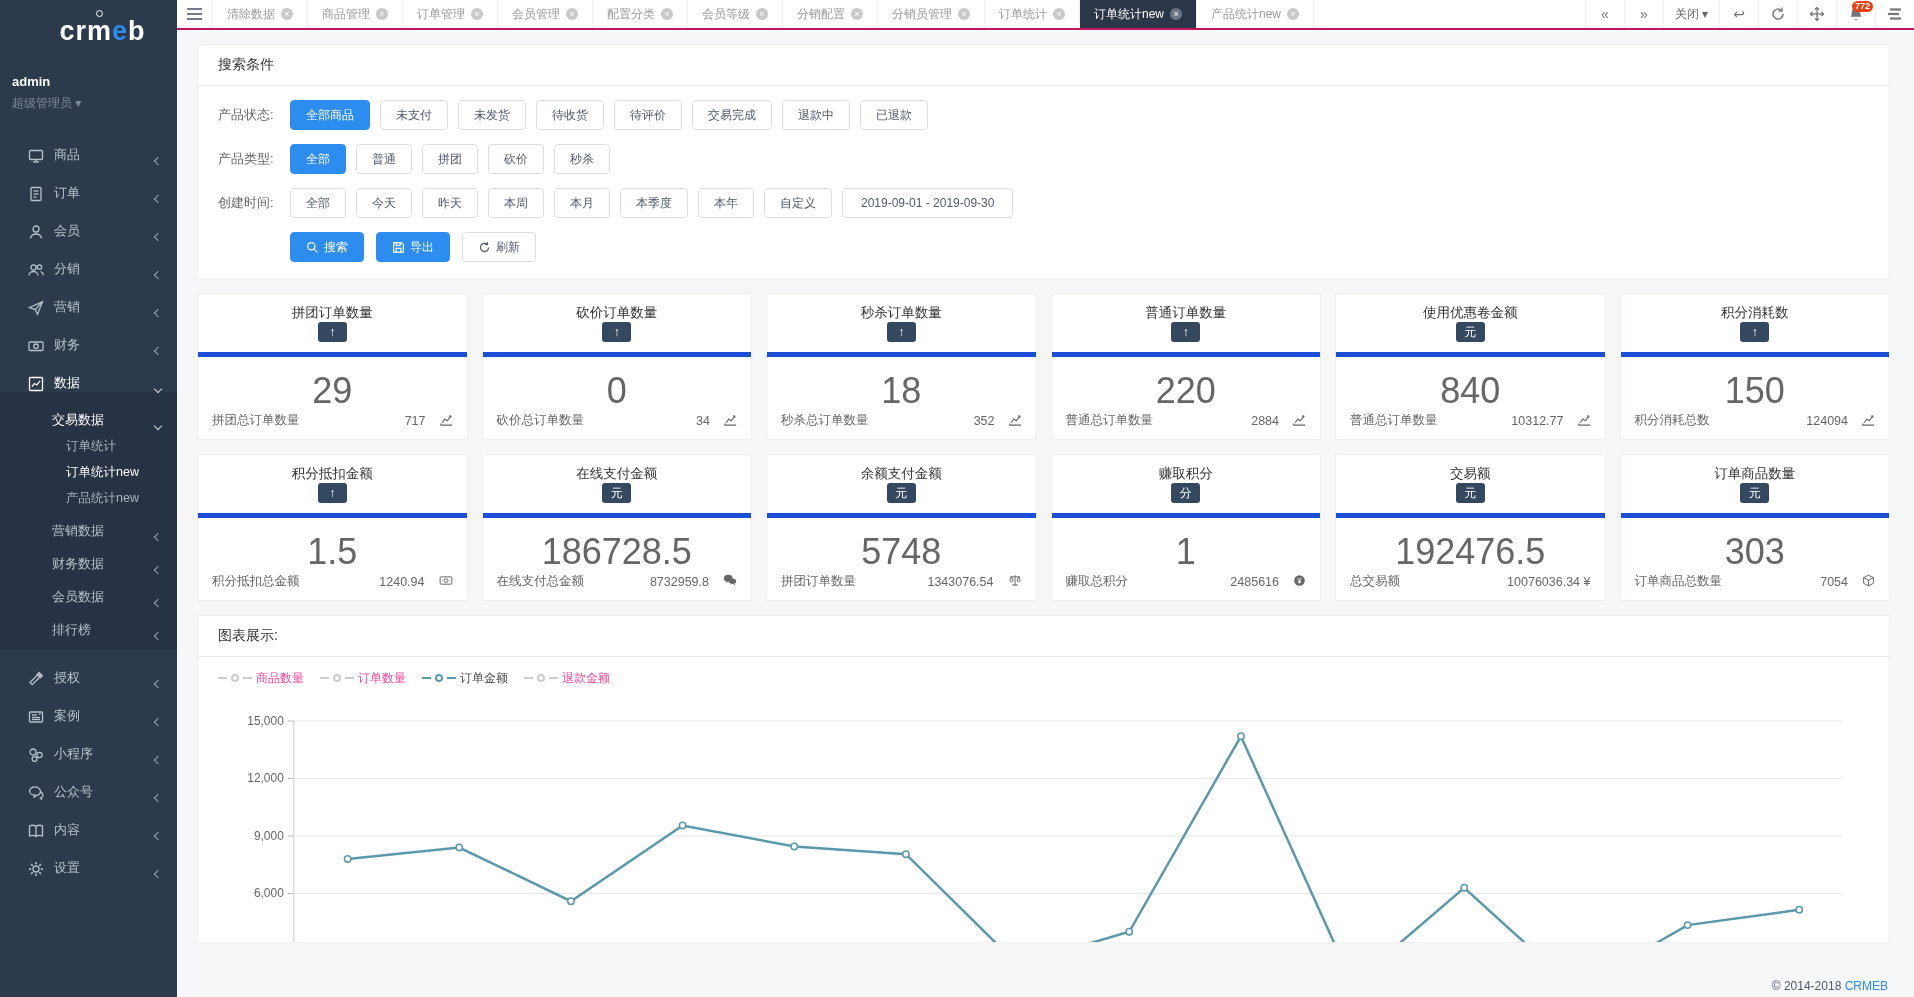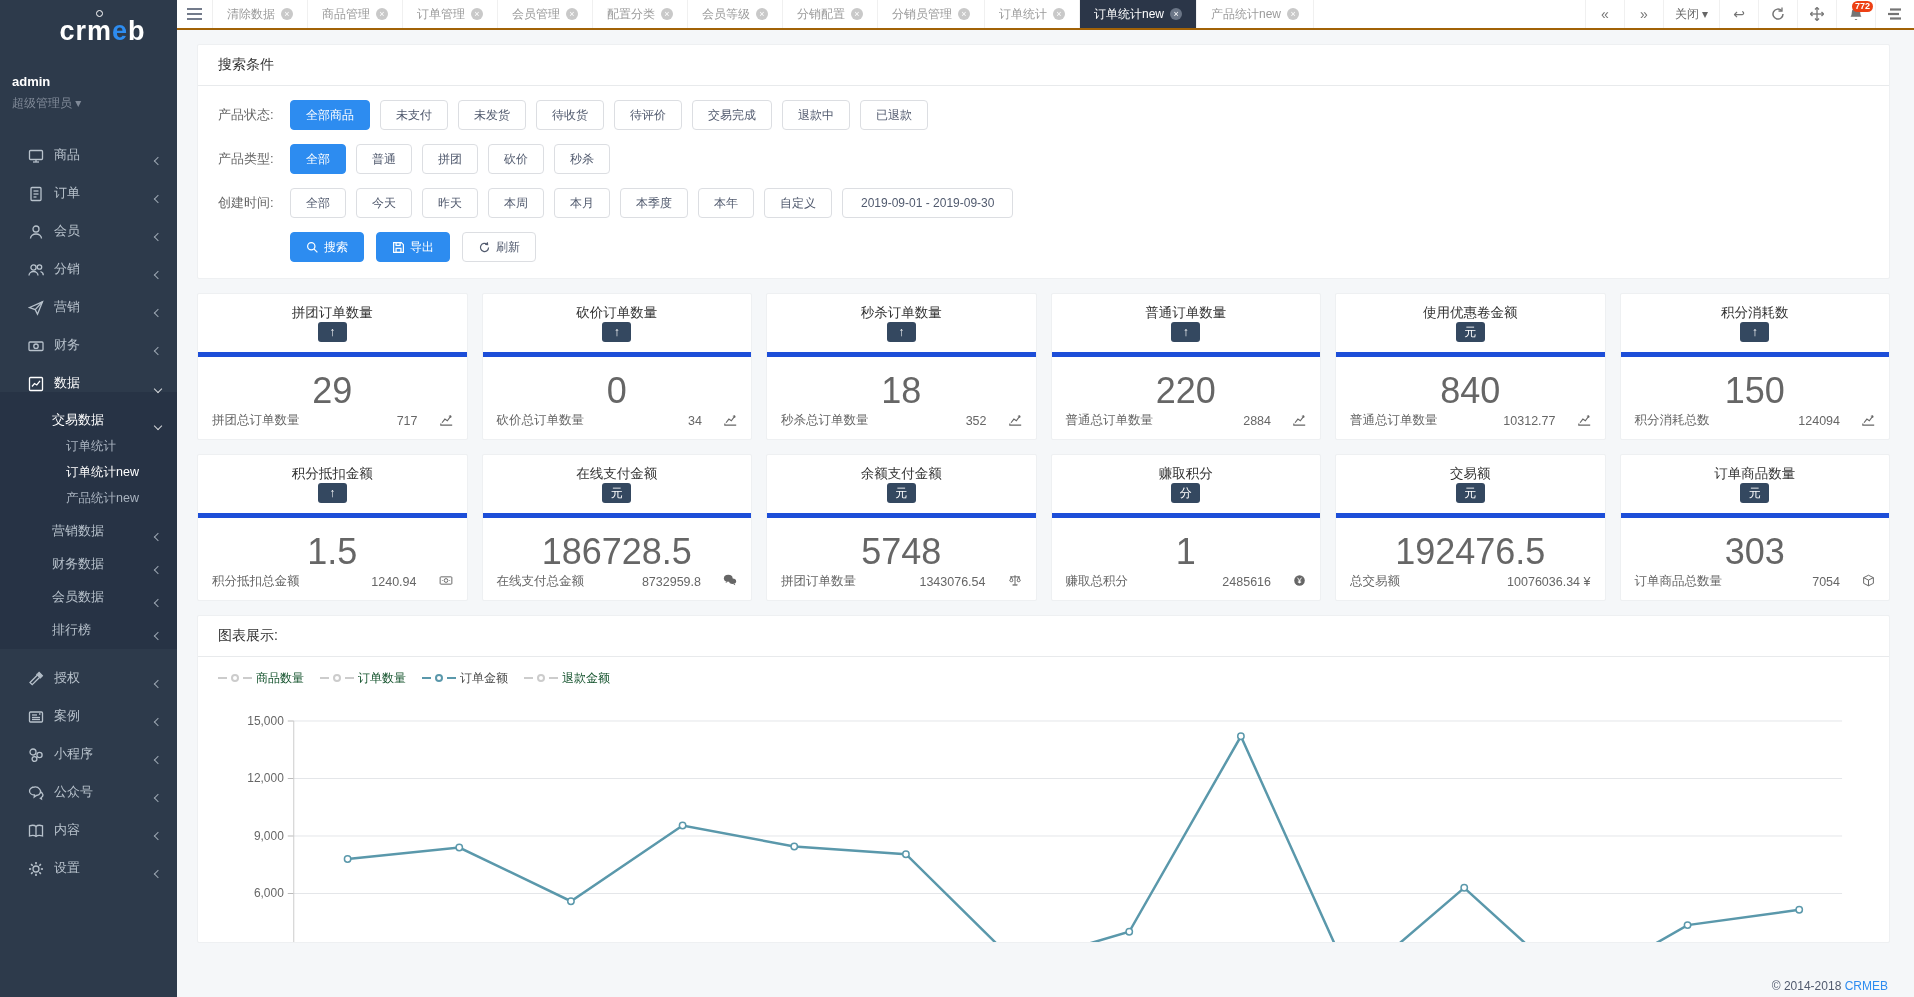--- a/index.html
+++ b/index.html
@@ -21,21 +21,21 @@
   .side-sub { background:#273345; padding:4px 0 10px 0; }
   .side-item.lvl1 { height:33px; padding-left:52px; }
   .side-item.lvl2 { height:26px; padding-left:66px; font-size:12.5px; color:#aab4c0; }
   .side-item.bright { color:#fff; }
   .chev { width:6px; height:6px; border:solid currentColor; border-width:0 1px 1px 0; display:inline-block; opacity:.8; }
   .chev.left { transform:rotate(135deg); }
   .chev.down { transform:rotate(45deg); }
   .side-item svg { stroke:currentColor; fill:none; stroke-width:1.3; }
 
   
-  .topbar { position:absolute; left:177px; top:0; right:0; height:30px; background:#fff; border-bottom:2px solid #a16207; display:flex; align-items:stretch; z-index:4; }
+  .topbar { position:absolute; left:177px; top:0; right:0; height:30px; background:#fff; border-bottom:2px solid #be185d; display:flex; align-items:stretch; z-index:4; }
   .burger { width:36px; display:flex; align-items:center; justify-content:center; border-right:1px solid #efefef; cursor:pointer; }
   .tabs { display:flex; }
   .tab { display:flex; align-items:center; gap:6px; padding:0 14px; font-size:12px; color:#9a9a9a; border-right:1px solid #f0f0f0; cursor:pointer; white-space:nowrap; }
   .tab .tab-close { width:12px; height:12px; border-radius:50%; background:#c9c9c9; color:#fff; font-size:9px; line-height:12px; text-align:center; cursor:pointer; }
   .tab.active { background:#2b3648; color:#fff; }
   .tab.active .tab-close { background:#6b7687; }
   .top-actions { margin-left:auto; display:flex; }
   .top-btn { width:39px; display:flex; align-items:center; justify-content:center; border-left:1px solid #f0f0f0; color:#757575; font-size:14px; cursor:pointer; position:relative; }
   .top-btn svg { stroke:#757575; fill:none; stroke-width:1.5; }
   .close-btn { width:56px; font-size:12px; color:#666; gap:3px; }
@@ -57,28 +57,28 @@
   .actions-row { display:flex; gap:12px; margin-left:72px; }
 
   
   .cards { display:grid; grid-template-columns:repeat(6,1fr); gap:14px; margin-top:14px; }
   .card { background:#fff; border:1px solid #eef0f2; border-radius:2px; height:147px; position:relative; }
   .card-head { display:flex; align-items:center; justify-content:space-between; padding:10px 14px; border-bottom:5px solid #1d4ed8;flex-direction:column; }
   .card-title { font-size:13.5px; color:#333; }
   .card-badge { min-width:29px; height:20px; background:#344860; color:#fff; border-radius:3px; font-size:12px; display:inline-flex; align-items:center; justify-content:center; padding:0 5px; }
   .card-value { font-size:36px; color:#666; padding:14px 14px 0 14px; line-height:40px;text-align:center; }
   .card-foot { position:absolute; left:14px; right:14px; bottom:10px; display:flex; justify-content:space-between; align-items:center; font-size:12.5px; color:#666; }
-  .foot-right { display:flex; align-items:center; gap:22px; }
+  .foot-right { display:flex; align-items:center; gap:14px; }
   .foot-right svg { stroke:#666; fill:none; stroke-width:1.2; }
 
   
   .chart-panel { margin-top:14px; height:328px; overflow:hidden; }
   .chart-legend-row { position:relative; height:42px; display:flex; align-items:center; padding:0 20px; }
   .legend { display:flex; gap:16px; align-items:center; }
-  .legend-item { display:flex; align-items:center; gap:4px; font-size:12px; color:#14532d; cursor:pointer; }
+  .legend-item { display:flex; align-items:center; gap:4px; font-size:12px; color:#ec4899; cursor:pointer; }
   .legend-item .lg-line { width:9px; height:0; border-top:2px solid #ccc; }
   .legend-item .lg-dot { width:8px; height:8px; border:2px solid #ccc; border-radius:50%; background:#fff; }
   .legend-item.on { color:#4a4a4a; }
   .legend-item.on .lg-line { border-color:#5a98ab; }
   .legend-item.on .lg-dot { border-color:#5a98ab; }
   .chart-title { position:absolute; left:0; right:0; text-align:center; font-size:16px; font-weight:bold; color:#333; }
   .chart-plot { position:relative; height:245px; margin:0 18px; }
   .chart-plot svg text { font-size:12px; fill:#666; }
 
   .page-footer { position:absolute; right:26px; bottom:4px; font-size:12px; color:#515a6e; }

